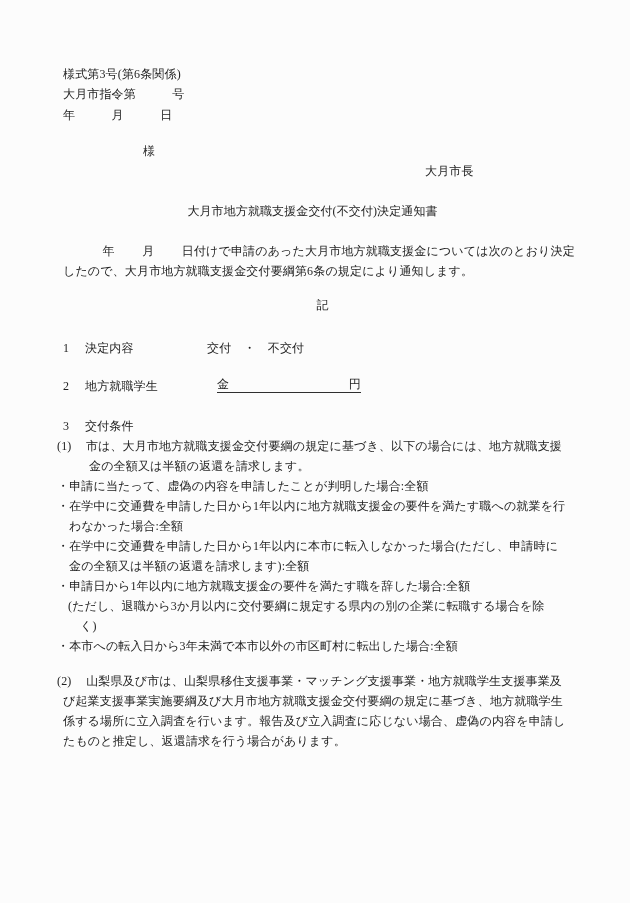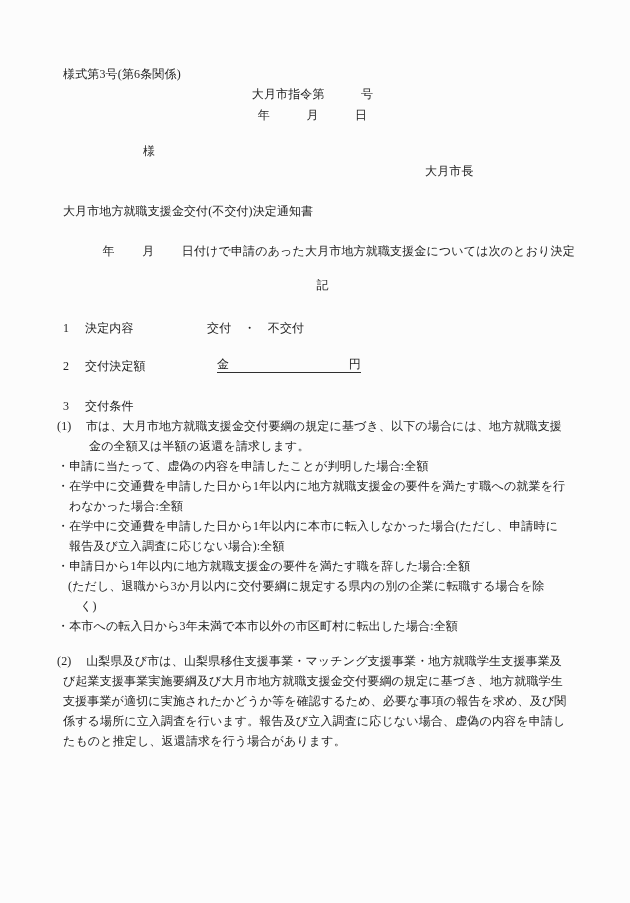--- a/index.html
+++ b/index.html
@@ -9,25 +9,25 @@
     background:#fcfcfc;
     color:#1e1e1e;
     font-family:"Liberation Serif","DejaVu Serif",serif;
     font-size:12px;
     letter-spacing:0.15px;
     padding:64px 68px 0 63px;
     box-sizing:border-box;
     overflow:hidden;
   }
   .line { line-height:20px; white-space:pre; }
-  .right-block { text-align:center; }
+  .right-block { text-align:left; }
   .right-block .line { line-height:21px; }
   .addressee { margin-top:15px; padding-left:80px; }
   .issuer { margin-top:0; padding-left:362px; }
-  .title { margin-top:20px; letter-spacing:0.1px; }
+  .title { margin-top:20px; text-align:center; letter-spacing:0.1px; }
   .intro1 { margin-top:20px; }
   .ki { margin-top:14px; text-align:center; position:relative; left:10px; }
 
   .row { display:flex; line-height:20px; white-space:pre; }
   .item1 { margin-top:23px; }
   .item2 { margin-top:18px; }
   .item3 { margin-top:20px; }
   .no  { display:inline-block; width:22px; }
   .lbl { display:inline-block; width:122px; }
   .amount {
@@ -60,32 +60,33 @@
     <div class="line">年　　　月　　　日</div>
   </div>
 
   <div class="line addressee">様</div>
 
   <div class="line issuer">大月市長</div>
 
   <div class="line title">大月市地方就職支援金交付(不交付)決定通知書</div>
 
   <div class="line intro1">　　　 年　　 月　　 日付けで申請のあった大月市地方就職支援金については次のとおり決定</div>
+  <div class="line">したので、大月市地方就職支援金交付要綱第6条の規定により通知します。</div>
 
   <div class="line ki">記</div>
 
   <div class="row item1">
     <span class="no">1</span>
     <span class="lbl">決定内容</span>
     <span>交付　・　不交付</span>
   </div>
 
   <div class="row item2">
     <span class="no">2</span>
-    <span class="lbl">交付決定額</span>
+    <span class="lbl">地方就職学生</span>
     <span class="amount">
       <span>金</span>
       <span>円</span>
     </span>
   </div>
 
   <div class="row item3">
     <span class="no">3</span>
     <span class="lbl">交付条件</span>
   </div>
@@ -93,28 +94,27 @@
   <div class="row clause">
     <span class="cno">(1)</span>
     <span>市は、大月市地方就職支援金交付要綱の規定に基づき、以下の場合には、地方就職支援</span>
   </div>
   <div class="line cl-cont">金の全額又は半額の返還を請求します。</div>
 
   <div class="line bullet">・申請に当たって、虚偽の内容を申請したことが判明した場合:全額</div>
   <div class="line bullet">・在学中に交通費を申請した日から1年以内に地方就職支援金の要件を満たす職への就業を行</div>
   <div class="line b-cont">わなかった場合:全額</div>
   <div class="line bullet">・在学中に交通費を申請した日から1年以内に本市に転入しなかった場合(ただし、申請時に</div>
-  <div class="line b-cont">報告及び立入調査に応じない場合):全額</div>
+  <div class="line b-cont">金の全額又は半額の返還を請求します):全額</div>
   <div class="line bullet">・申請日から1年以内に地方就職支援金の要件を満たす職を辞した場合:全額</div>
   <div class="line b-paren">(ただし、退職から3か月以内に交付要綱に規定する県内の別の企業に転職する場合を除</div>
   <div class="line b-paren2">く)</div>
   <div class="line bullet">・本市への転入日から3年未満で本市以外の市区町村に転出した場合:全額</div>
 
   <div class="row clause c2">
     <span class="cno">(2)</span>
     <span>山梨県及び市は、山梨県移住支援事業・マッチング支援事業・地方就職学生支援事業及</span>
   </div>
   <div class="line cl-cont2">び起業支援事業実施要綱及び大月市地方就職支援金交付要綱の規定に基づき、地方就職学生</div>
-  <div class="line cl-cont2">支援事業が適切に実施されたかどうか等を確認するため、必要な事項の報告を求め、及び関</div>
   <div class="line cl-cont2">係する場所に立入調査を行います。報告及び立入調査に応じない場合、虚偽の内容を申請し</div>
   <div class="line cl-cont2">たものと推定し、返還請求を行う場合があります。</div>
 
 </div>
 
 </body></html>

